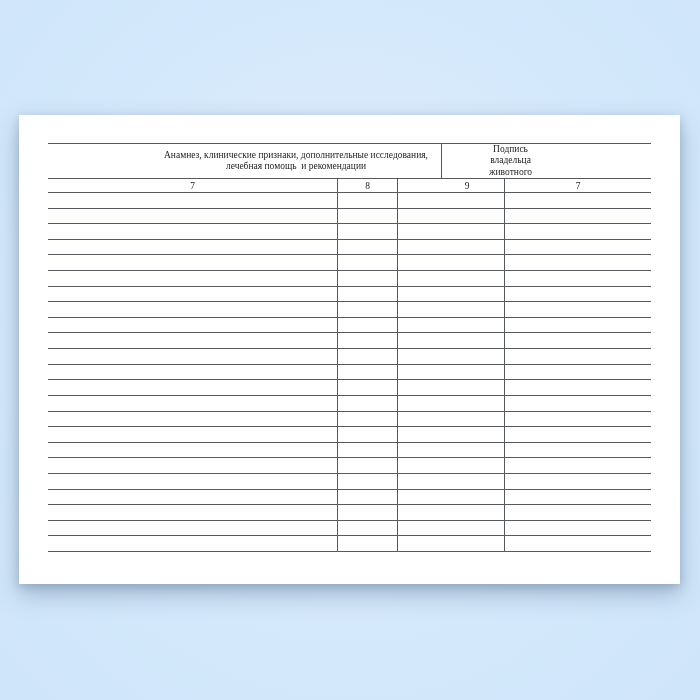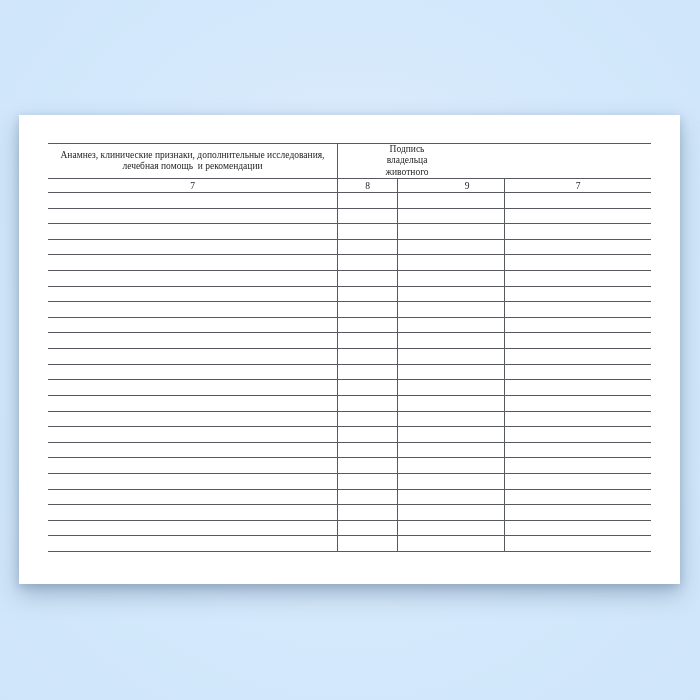--- a/index.html
+++ b/index.html
@@ -33,21 +33,21 @@
     left: 29px;
     top: 28px;
     width: 603px;
     border-top: 1px solid var(--line, #565a5e);
   }
   .row {
     display: flex;
     box-sizing: border-box;
     border-bottom: 1px solid var(--line, #565a5e);
   }
-  .row.head  { height: 35px; }
+  .row.head  { height: 35px; justify-content: center; }
   .row.nums  { height: 14px; }
   .row.blank { height: 15.61px; }
   .cell {
     box-sizing: border-box;
     display: flex;
     align-items: center;
     justify-content: center;
     text-align: center;
     color: var(--ink, #1e1e1e);
     overflow: hidden;

